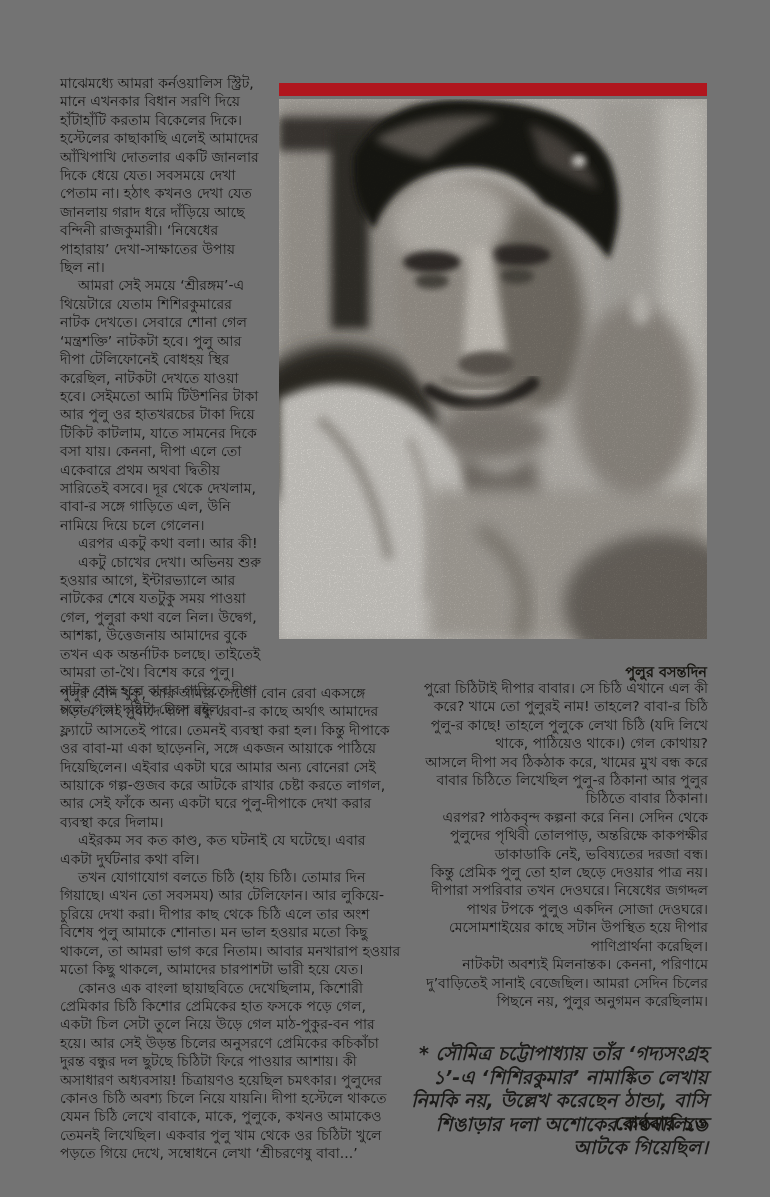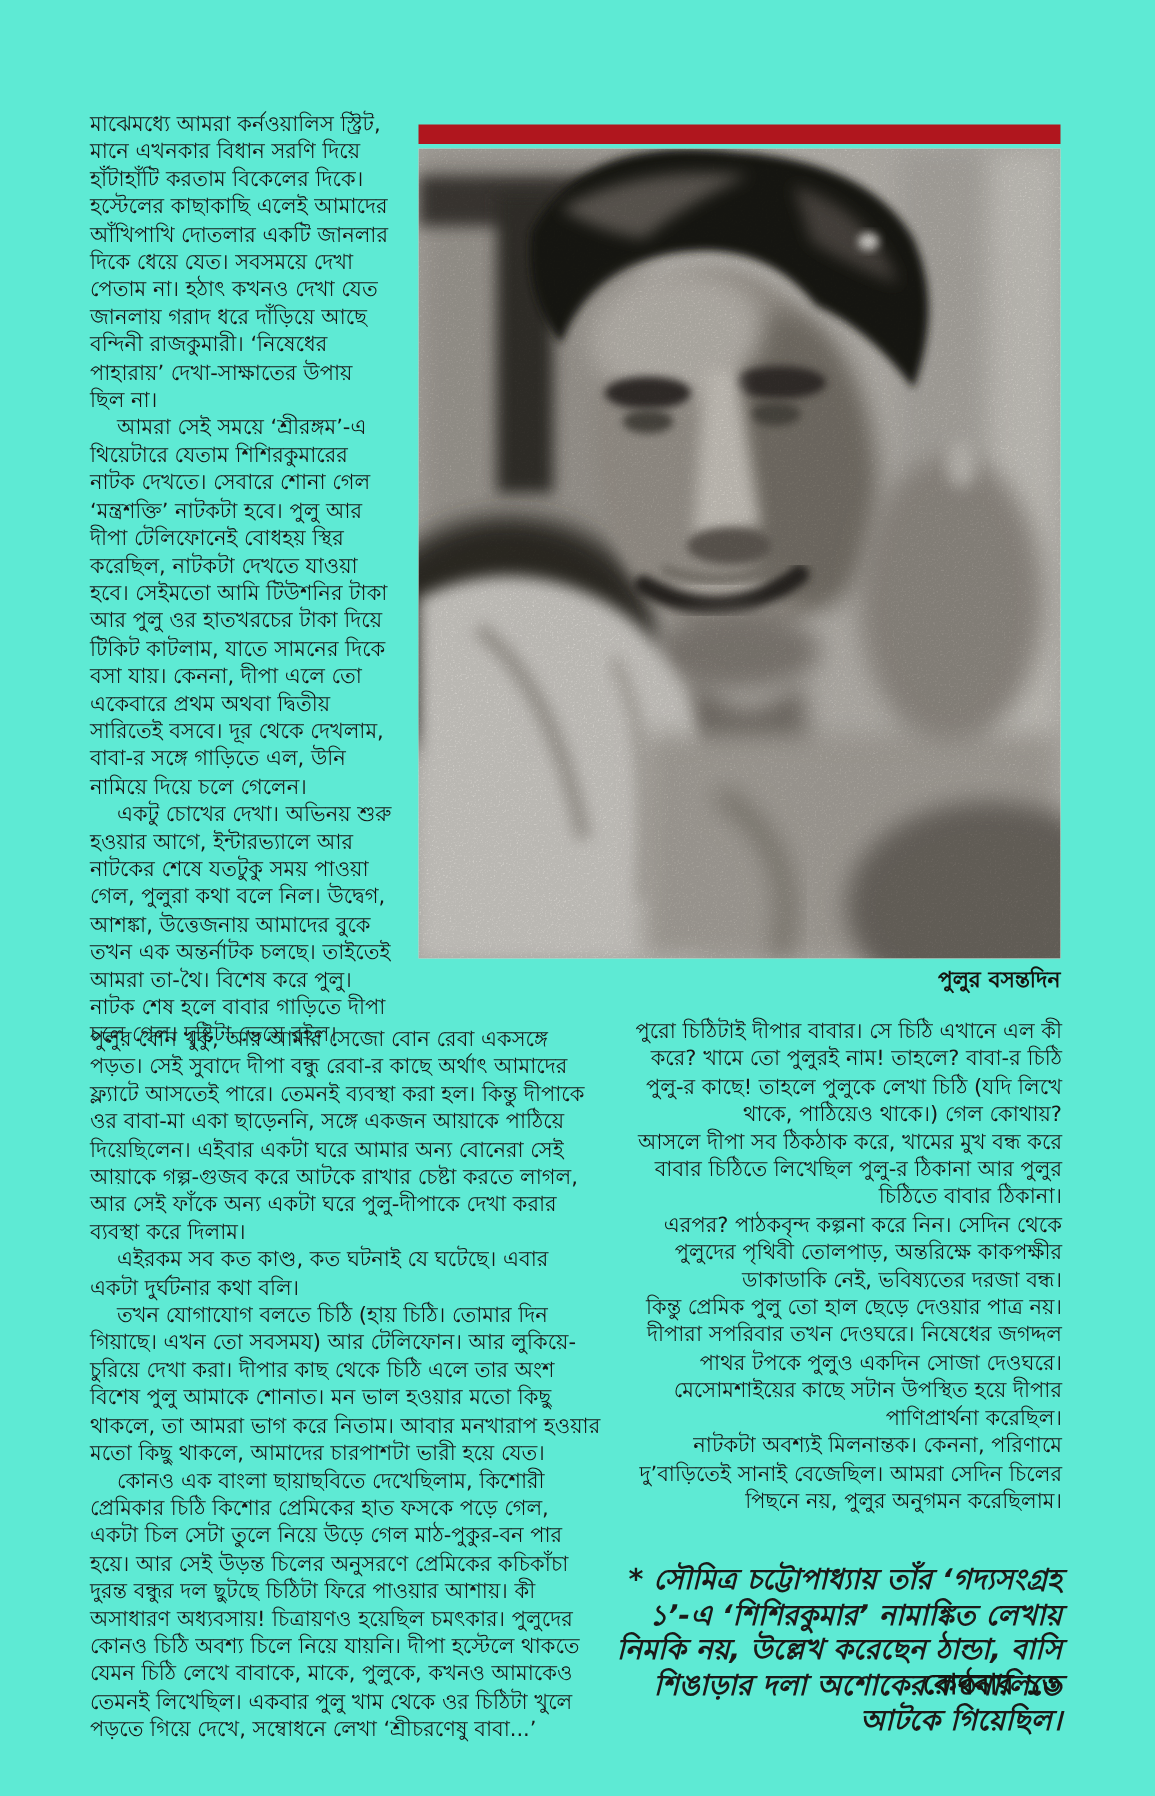--- a/index.html
+++ b/index.html
@@ -3,53 +3,54 @@
 <meta charset="utf-8">
 <style>
   html,body{margin:0;padding:0;}
   body{
     width:770px;height:1197px;
     background:#fbfbf8;
     font-family:"DejaVu Sans","Liberation Sans",sans-serif;
     color:#181716;
     overflow:hidden;
   }
-  .page{position:relative;width:770px;height:1197px;background:#5eead4;text-decoration:underline;}
+  .page{position:relative;width:770px;height:1197px;background:#737373;text-decoration:underline;}
   .bn{font-size:14px;line-height:18.4px;letter-spacing:0;}
   .col p{margin:0;text-indent:18px;}
   .col p.first{text-indent:0;}
   .narrow-col{position:absolute;left:60px;top:74px;width:201px;}
   .left-col{position:absolute;left:60px;top:684px;width:342px;}
   .right-col{position:absolute;left:406px;top:679px;width:302px;text-align:right;}
   .photo-block{position:absolute;left:279px;top:83px;width:428px;}
   .red-bar{height:13px;background:#b0161e;margin-bottom:3px;}
   .photo-frame{width:428px;height:540px;overflow:hidden;background:#d7d3cd;}
   .photo-frame svg{display:block;}
   .photo-caption{
-    margin-top:6px;text-align:right;font-weight:bold;
+    margin-top:24px;text-align:right;font-weight:bold;
     font-size:14.5px;line-height:18px;color:#15140f;
   }
   .footnote{
     position:absolute;left:406px;top:1042px;width:302px;
     text-align:right;font-weight:bold;font-style:italic;
     font-size:19px;line-height:23.5px;color:#1b1a18;
   }
   .page-number{
     position:absolute;right:63px;top:1114px;
     font-weight:bold;font-size:19px;color:#15140f;
   }
 </style>
 </head>
 <body>
 
 <div class="page">
 
   <div class="narrow-col col bn">
     <p class="first">মাঝেমধ্যে আমরা কর্নওয়ালিস স্ট্রিট, মানে এখনকার বিধান সরণি দিয়ে হাঁটাহাঁটি করতাম বিকেলের দিকে। হস্টেলের কাছাকাছি এলেই আমাদের আঁখিপাখি দোতলার একটি জানলার দিকে ধেয়ে যেত। সবসময়ে দেখা পেতাম না। হঠাৎ কখনও দেখা যেত জানলায় গরাদ ধরে দাঁড়িয়ে আছে বন্দিনী রাজকুমারী। ‘নিষেধের পাহারায়’ দেখা-সাক্ষাতের উপায় ছিল না।</p>
     <p>আমরা সেই সময়ে ‘শ্রীরঙ্গম’-এ থিয়েটারে যেতাম শিশিরকুমারের নাটক দেখতে। সেবারে শোনা গেল ‘মন্ত্রশক্তি’ নাটকটা হবে। পুলু আর দীপা টেলিফোনেই বোধহয় স্থির করেছিল, নাটকটা দেখতে যাওয়া হবে। সেইমতো আমি টিউশনির টাকা আর পুলু ওর হাতখরচের টাকা দিয়ে টিকিট কাটলাম, যাতে সামনের দিকে বসা যায়। কেননা, দীপা এলে তো একেবারে প্রথম অথবা দ্বিতীয় সারিতেই বসবে। দূর থেকে দেখলাম, বাবা-র সঙ্গে গাড়িতে এল, উনি নামিয়ে দিয়ে চলে গেলেন।</p>
+    <p>এরপর একটু কথা বলা। আর কী!</p>
     <p>একটু চোখের দেখা। অভিনয় শুরু হওয়ার আগে, ইন্টারভ্যালে আর নাটকের শেষে যতটুকু সময় পাওয়া গেল, পুলুরা কথা বলে নিল। উদ্বেগ, আশঙ্কা, উত্তেজনায় আমাদের বুকে তখন এক অন্তর্নাটক চলছে। তাইতেই আমরা তা-থৈ। বিশেষ করে পুলু। নাটক শেষ হলে বাবার গাড়িতে দীপা চলে গেল। দৃষ্টিটা ভেসে রইল।</p>
   </div>
 
   <div class="photo-block">
     <div class="red-bar"></div>
     <div class="photo-frame">
       <svg width="428" height="540" viewBox="0 0 428 540" xmlns="http://www.w3.org/2000/svg">
         <defs>
           <filter id="b8" x="-30%" y="-30%" width="160%" height="160%">
               <feGaussianBlur stdDeviation="8"></feGaussianBlur>

